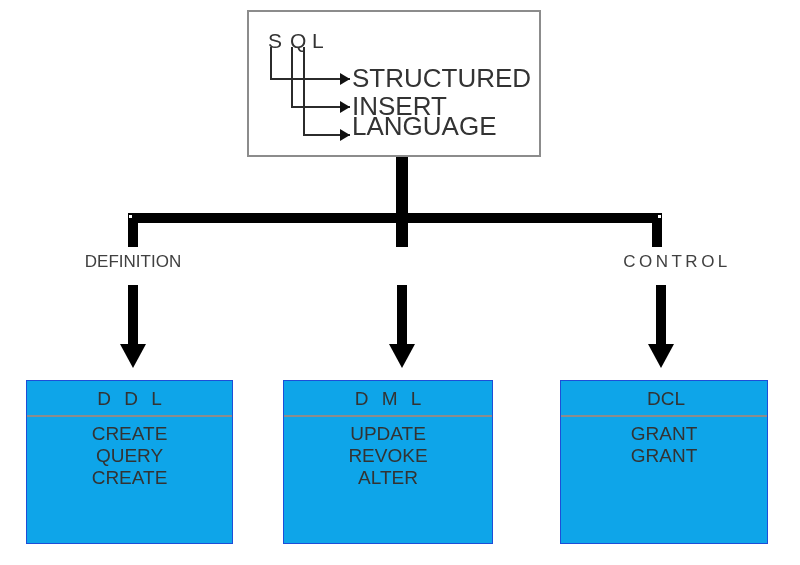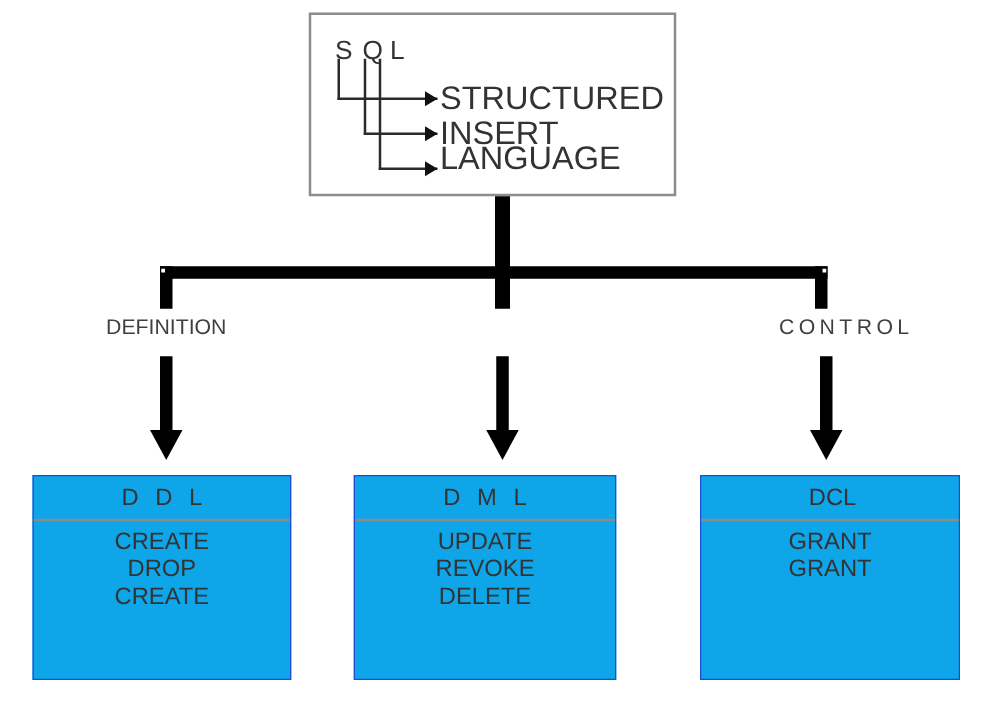--- a/index.html
+++ b/index.html
@@ -229,31 +229,31 @@
   </div>
   <div class="down-arrow" style="left:661px;">
     <div class="shaft"></div>
       <div class="head"></div>
   </div>
 
   <div class="cat-box" style="left:26px; width:207px;">
     <div class="cat-title">D D L</div>
     <div class="cat-commands">
       <div>CREATE</div>
-      <div>DROP</div>
+      <div>QUERY</div>
       <div>CREATE</div>
     </div>
   </div>
 
   <div class="cat-box" style="left:283px; width:210px;">
     <div class="cat-title">D M L</div>
     <div class="cat-commands">
       <div>UPDATE</div>
       <div>REVOKE</div>
-      <div>DELETE</div>
+      <div>ALTER</div>
     </div>
   </div>
 
   <div class="cat-box" style="left:560px; width:208px;">
     <div class="cat-title tight">DCL</div>
     <div class="cat-commands">
       <div>GRANT</div>
       <div>GRANT</div>
     </div>
   </div>

